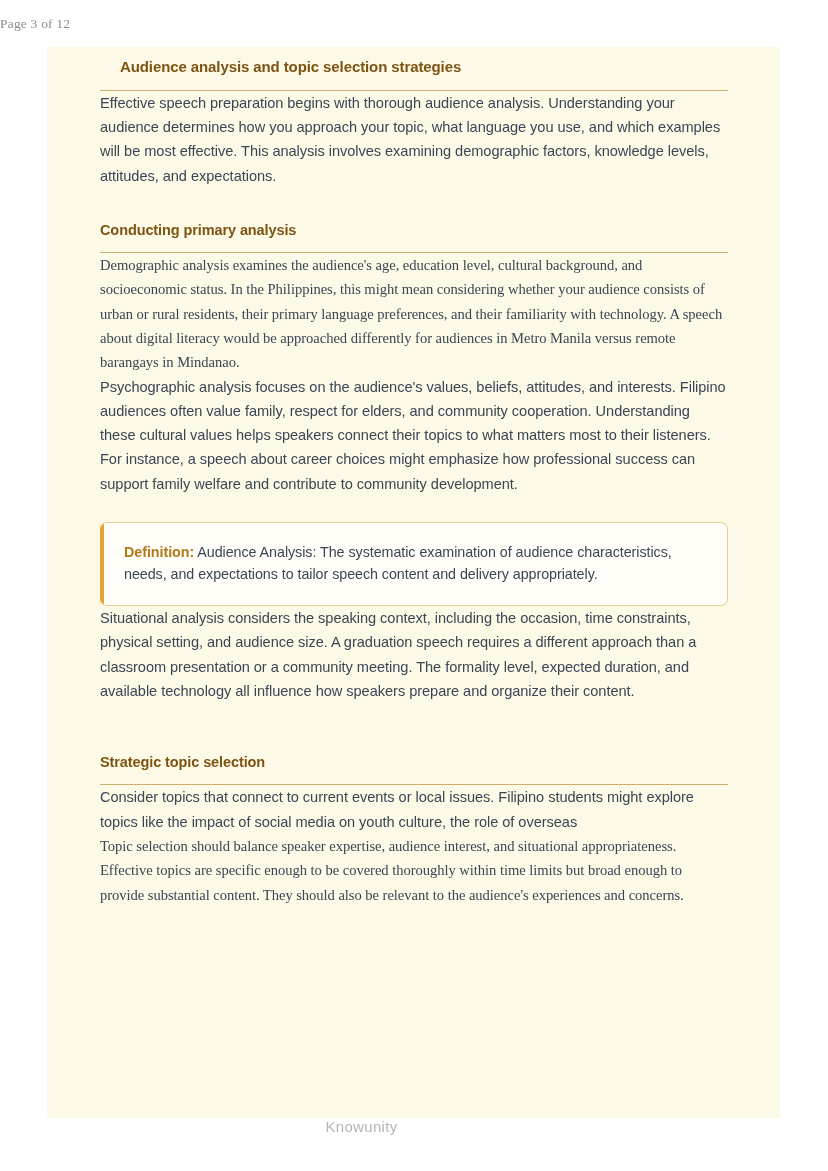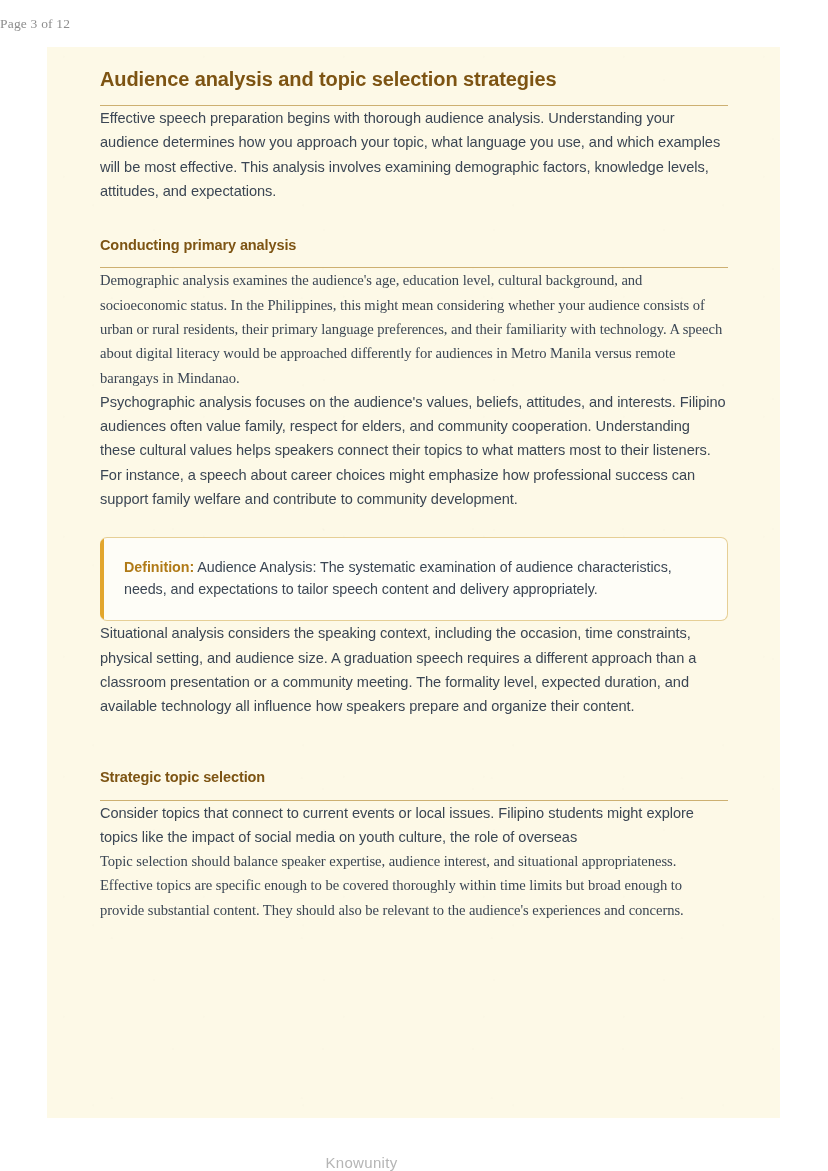--- a/index.html
+++ b/index.html
@@ -79,22 +79,23 @@
   h1.section-title,
   h2.sub-title {
     margin: 0;
     font-family: "Liberation Sans", sans-serif;
     font-weight: bold;
     color: #7d5413;
     line-height: 1.25;
     letter-spacing: -0.1px;
   }
   h1.section-title {
-    font-size: 20px;
-    padding-top: 20px;
+    font-size: 15px;
+    padding-top: 11px;
+    margin-left: 20px;
   }
   h2.sub-title {
     font-size: 14.5px;
   }
   .rule {
     height: 1px;
     background: #cdb071;
     margin-top: 13px;
   }
   .title-block-1 { margin-bottom: 0; }
@@ -148,21 +149,21 @@
   }
 
   
   .page-footer {
     position: absolute;
     left: 0;
     top: 1118px;
     width: 723px;
     height: 53px;
     display: flex;
-    align-items: flex-end;
+    align-items: flex-start;
     justify-content: center;
     background: #ffffff;
   }
   .brand-mark {
     font-size: 15px;
     color: #b5b5b5;
     letter-spacing: 0.3px;
   }
 </style>
 </head>

